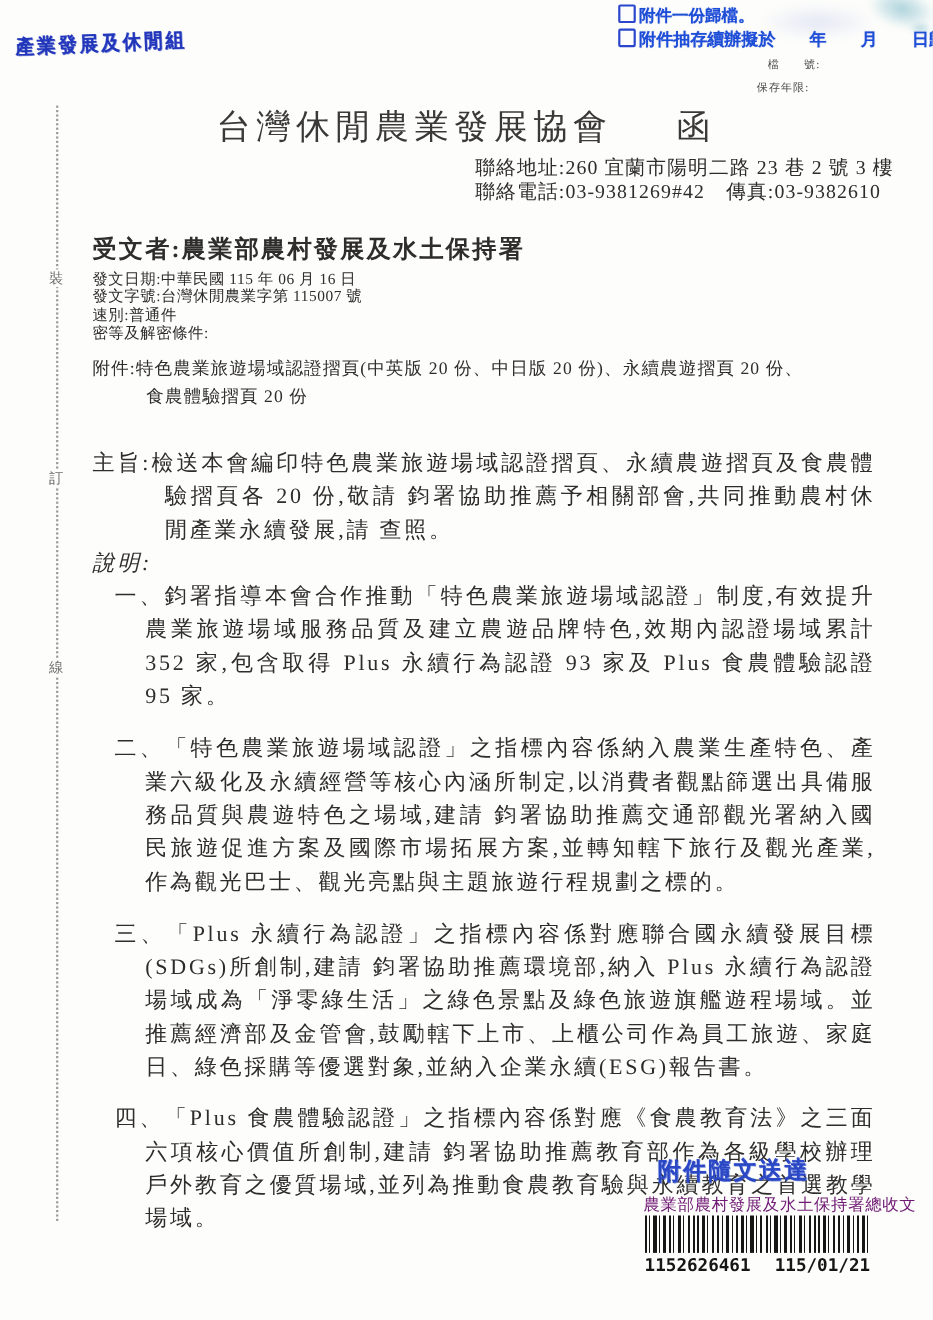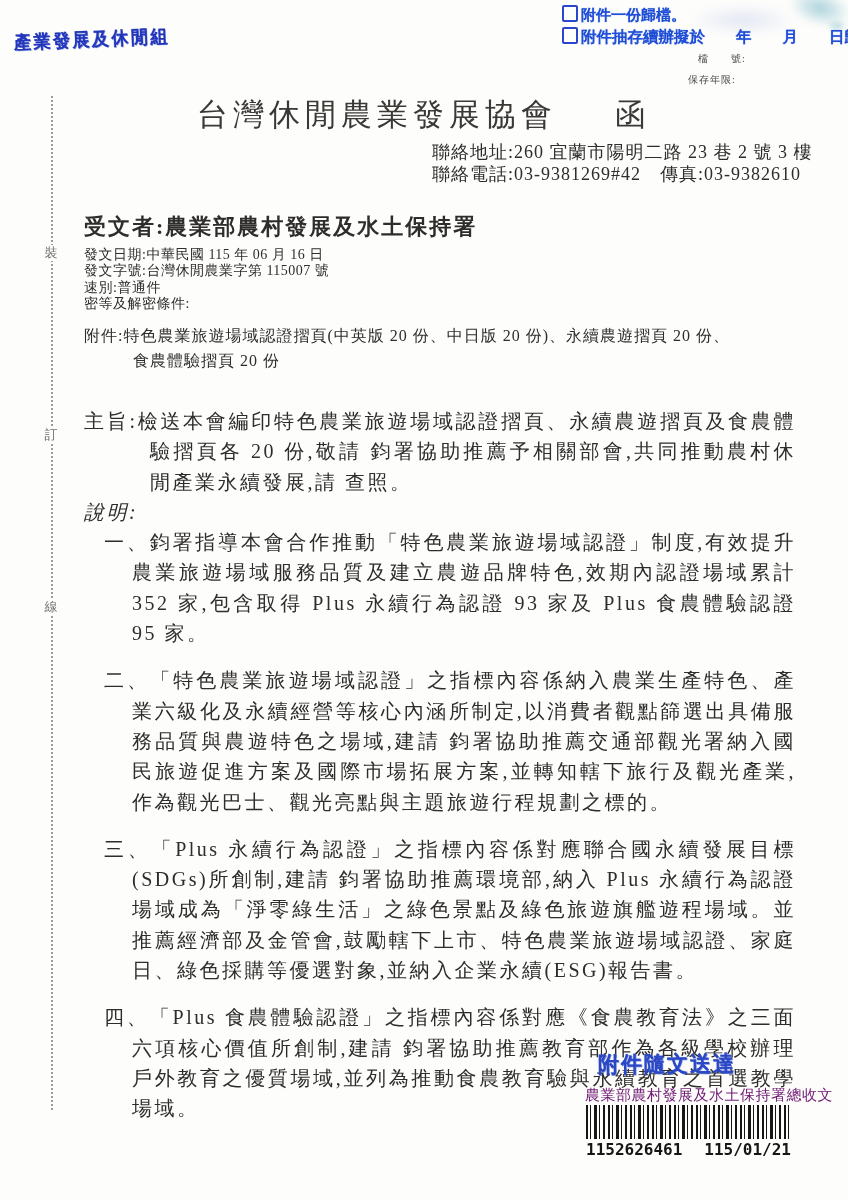--- a/index.html
+++ b/index.html
@@ -151,21 +151,21 @@
     <div>附件:特色農業旅遊場域認證摺頁(中英版 20 份、中日版 20 份)、永續農遊摺頁 20 份、</div>
     <div class="cont">食農體驗摺頁 20 份</div>
   </div>
 
   <div class="body-block">
     <p class="subject-para"><span>主旨:</span><span>檢送本會編印特色農業旅遊場域認證摺頁、永續農遊摺頁及食農體驗摺頁各 20 份,敬請 鈞署協助推薦予相關部會,共同推動農村休閒產業永續發展,請 查照。</span></p>
     <p class="explain-label">說明:</p>
     <div class="items">
       <p class="item"><span>一、</span><span>鈞署指導本會合作推動「特色農業旅遊場域認證」制度,有效提升農業旅遊場域服務品質及建立農遊品牌特色,效期內認證場域累計 352 家,包含取得 Plus 永續行為認證 93 家及 Plus 食農體驗認證 95 家。</span></p>
       <p class="item"><span>二、</span><span>「特色農業旅遊場域認證」之指標內容係納入農業生產特色、產業六級化及永續經營等核心內涵所制定,以消費者觀點篩選出具備服務品質與農遊特色之場域,建請 鈞署協助推薦交通部觀光署納入國民旅遊促進方案及國際市場拓展方案,並轉知轄下旅行及觀光產業,作為觀光巴士、觀光亮點與主題旅遊行程規劃之標的。</span></p>
-      <p class="item"><span>三、</span><span>「Plus 永續行為認證」之指標內容係對應聯合國永續發展目標(SDGs)所創制,建請 鈞署協助推薦環境部,納入 Plus 永續行為認證場域成為「淨零綠生活」之綠色景點及綠色旅遊旗艦遊程場域。並推薦經濟部及金管會,鼓勵轄下上市、特色農業旅遊場域認證、家庭日、綠色採購等優選對象,並納入企業永續(ESG)報告書。</span></p>
+      <p class="item"><span>三、</span><span>「Plus 永續行為認證」之指標內容係對應聯合國永續發展目標(SDGs)所創制,建請 鈞署協助推薦環境部,納入 Plus 永續行為認證場域成為「淨零綠生活」之綠色景點及綠色旅遊旗艦遊程場域。並推薦經濟部及金管會,鼓勵轄下上市、上櫃公司作為員工旅遊、家庭日、綠色採購等優選對象,並納入企業永續(ESG)報告書。</span></p>
       <p class="item"><span>四、</span><span>「Plus 食農體驗認證」之指標內容係對應《食農教育法》之三面六項核心價值所創制,建請 鈞署協助推薦教育部作為各級學校辦理戶外教育之優質場域,並列為推動食農教育驗與永續教育之首選教學場域。</span></p>
     </div>
   </div>
 
   <div class="footer-stamp">附件隨文送達</div>
 
   <div class="receipt-office">農業部農村發展及水土保持署總收文</div>
   <div class="barcode"></div>
   <div class="receipt-numbers">
     <span>1152626461</span>

